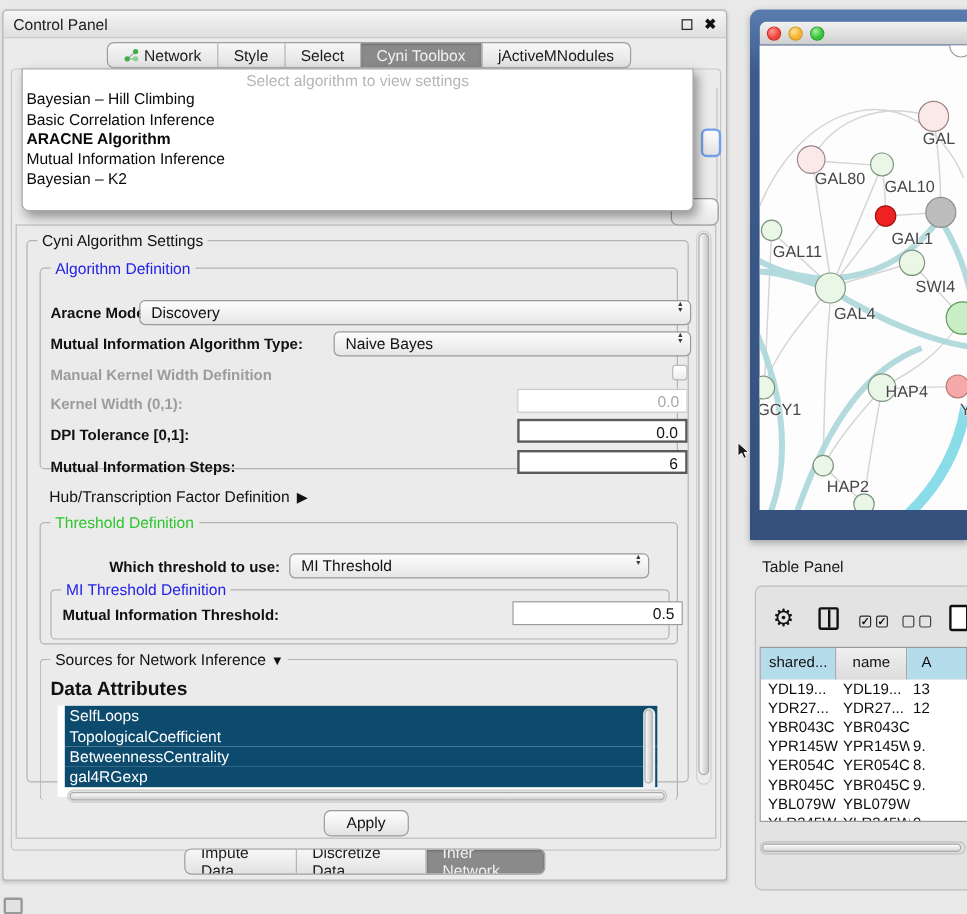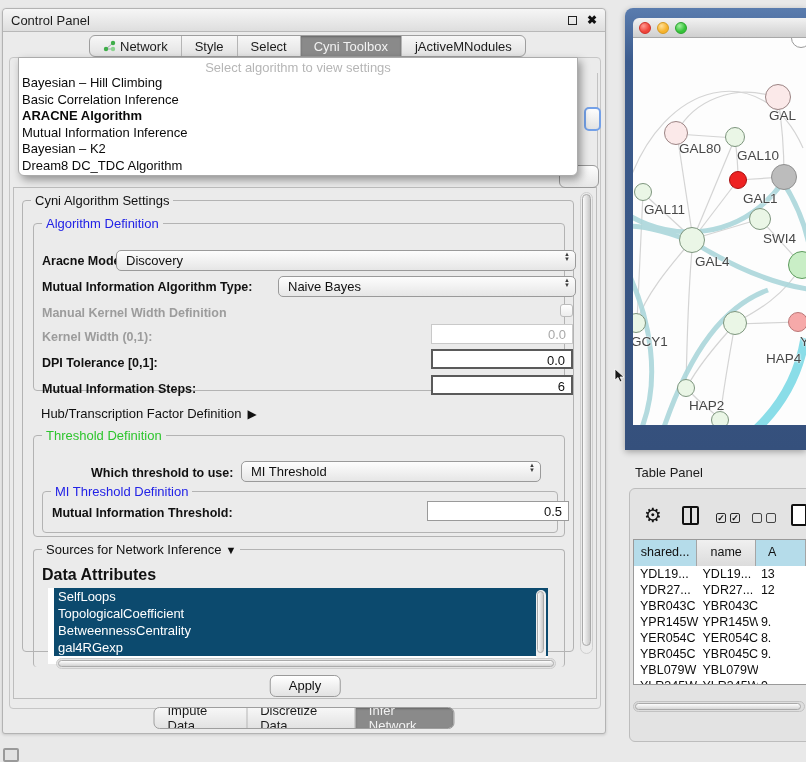--- a/index.html
+++ b/index.html
@@ -355,21 +355,21 @@
         <div class="glabel" style="left: 11px; top: 164px;">GAL11</div>
         <div class="gnode" style="left: 116px; top: 170px; height: 22px; width: 22px; background: rgb(234, 246, 230); border-color: rgb(125, 149, 125);"></div>
         <div class="glabel" style="left: 110px; top: 153px;">GAL1</div>
         <div class="gnode" style="left: 46px; top: 189px; height: 26px; width: 26px; background: rgb(234, 246, 230); border-color: rgb(125, 149, 125);"></div>
         <div class="glabel" style="left: 62px; top: 216px;">GAL4</div>
         <div class="gnode" style="left: 155px; top: 213px; height: 28px; width: 28px; background: rgb(201, 238, 198); border-color: rgb(93, 155, 93);"></div>
         <div class="glabel" style="left: 130px; top: 193px;">SWI4</div>
         <div class="gnode" style="left: -7px; top: 275px; height: 20px; width: 20px; background: rgb(234, 246, 230); border-color: rgb(125, 149, 125);"></div>
         <div class="glabel" style="left: -2px; top: 296px;">GCY1</div>
         <div class="gnode" style="left: 90px; top: 273px; height: 24px; width: 24px; background: rgb(234, 246, 230); border-color: rgb(125, 149, 125);"></div>
-        <div class="glabel" style="left: 105px; top: 313px; margin-left: 28px;">HAP4</div>
+        <div class="glabel" style="left: 105px; top: 281px;">HAP4</div>
         <div class="gnode" style="left: 155px; top: 274px; height: 20px; width: 20px; background: rgb(246, 169, 169); border-color: rgb(187, 119, 119);"></div>
         <div class="glabel" style="left: 167px; top: 296px;">Y</div>
         <div class="gnode" style="left: 44px; top: 341px; height: 18px; width: 18px; background: rgb(234, 246, 230); border-color: rgb(125, 149, 125);"></div>
         <div class="glabel" style="left: 56px; top: 360px;">HAP2</div>
         <div class="gnode" style="left: 78px; top: 373px; height: 18px; width: 18px; background: rgb(234, 246, 230); border-color: rgb(125, 149, 125);"></div>
       </div>
   </div>
 
   <span class="tp-title">Table Panel</span>
   <div class="tp-panel">
@@ -445,21 +445,20 @@
   </div>
 
   <div class="algo-popup">
     <div class="popup-placeholder">Select algorithm to view settings</div>
     <div id="popup-list">
         <div class="pop-item">Bayesian – Hill Climbing</div>
         <div class="pop-item">Basic Correlation Inference</div>
         <div class="pop-item bold">ARACNE Algorithm</div>
         <div class="pop-item">Mutual Information Inference</div>
         <div class="pop-item">Bayesian – K2</div>
-        <div class="pop-item">Dream8 DC_TDC Algorithm</div>
       </div>
   </div>
 
   <svg class="cursor" width="12" height="16" viewBox="0 0 12 16">
     <path d="M1,1 L1,12 L4,9.5 L6,14 L8,13 L6,9 L10,9 Z" fill="#1a1a1a" stroke="#fff" stroke-width="0.8"></path>
   </svg>
 
   <span class="corner-icon"></span>
 </div>
 

